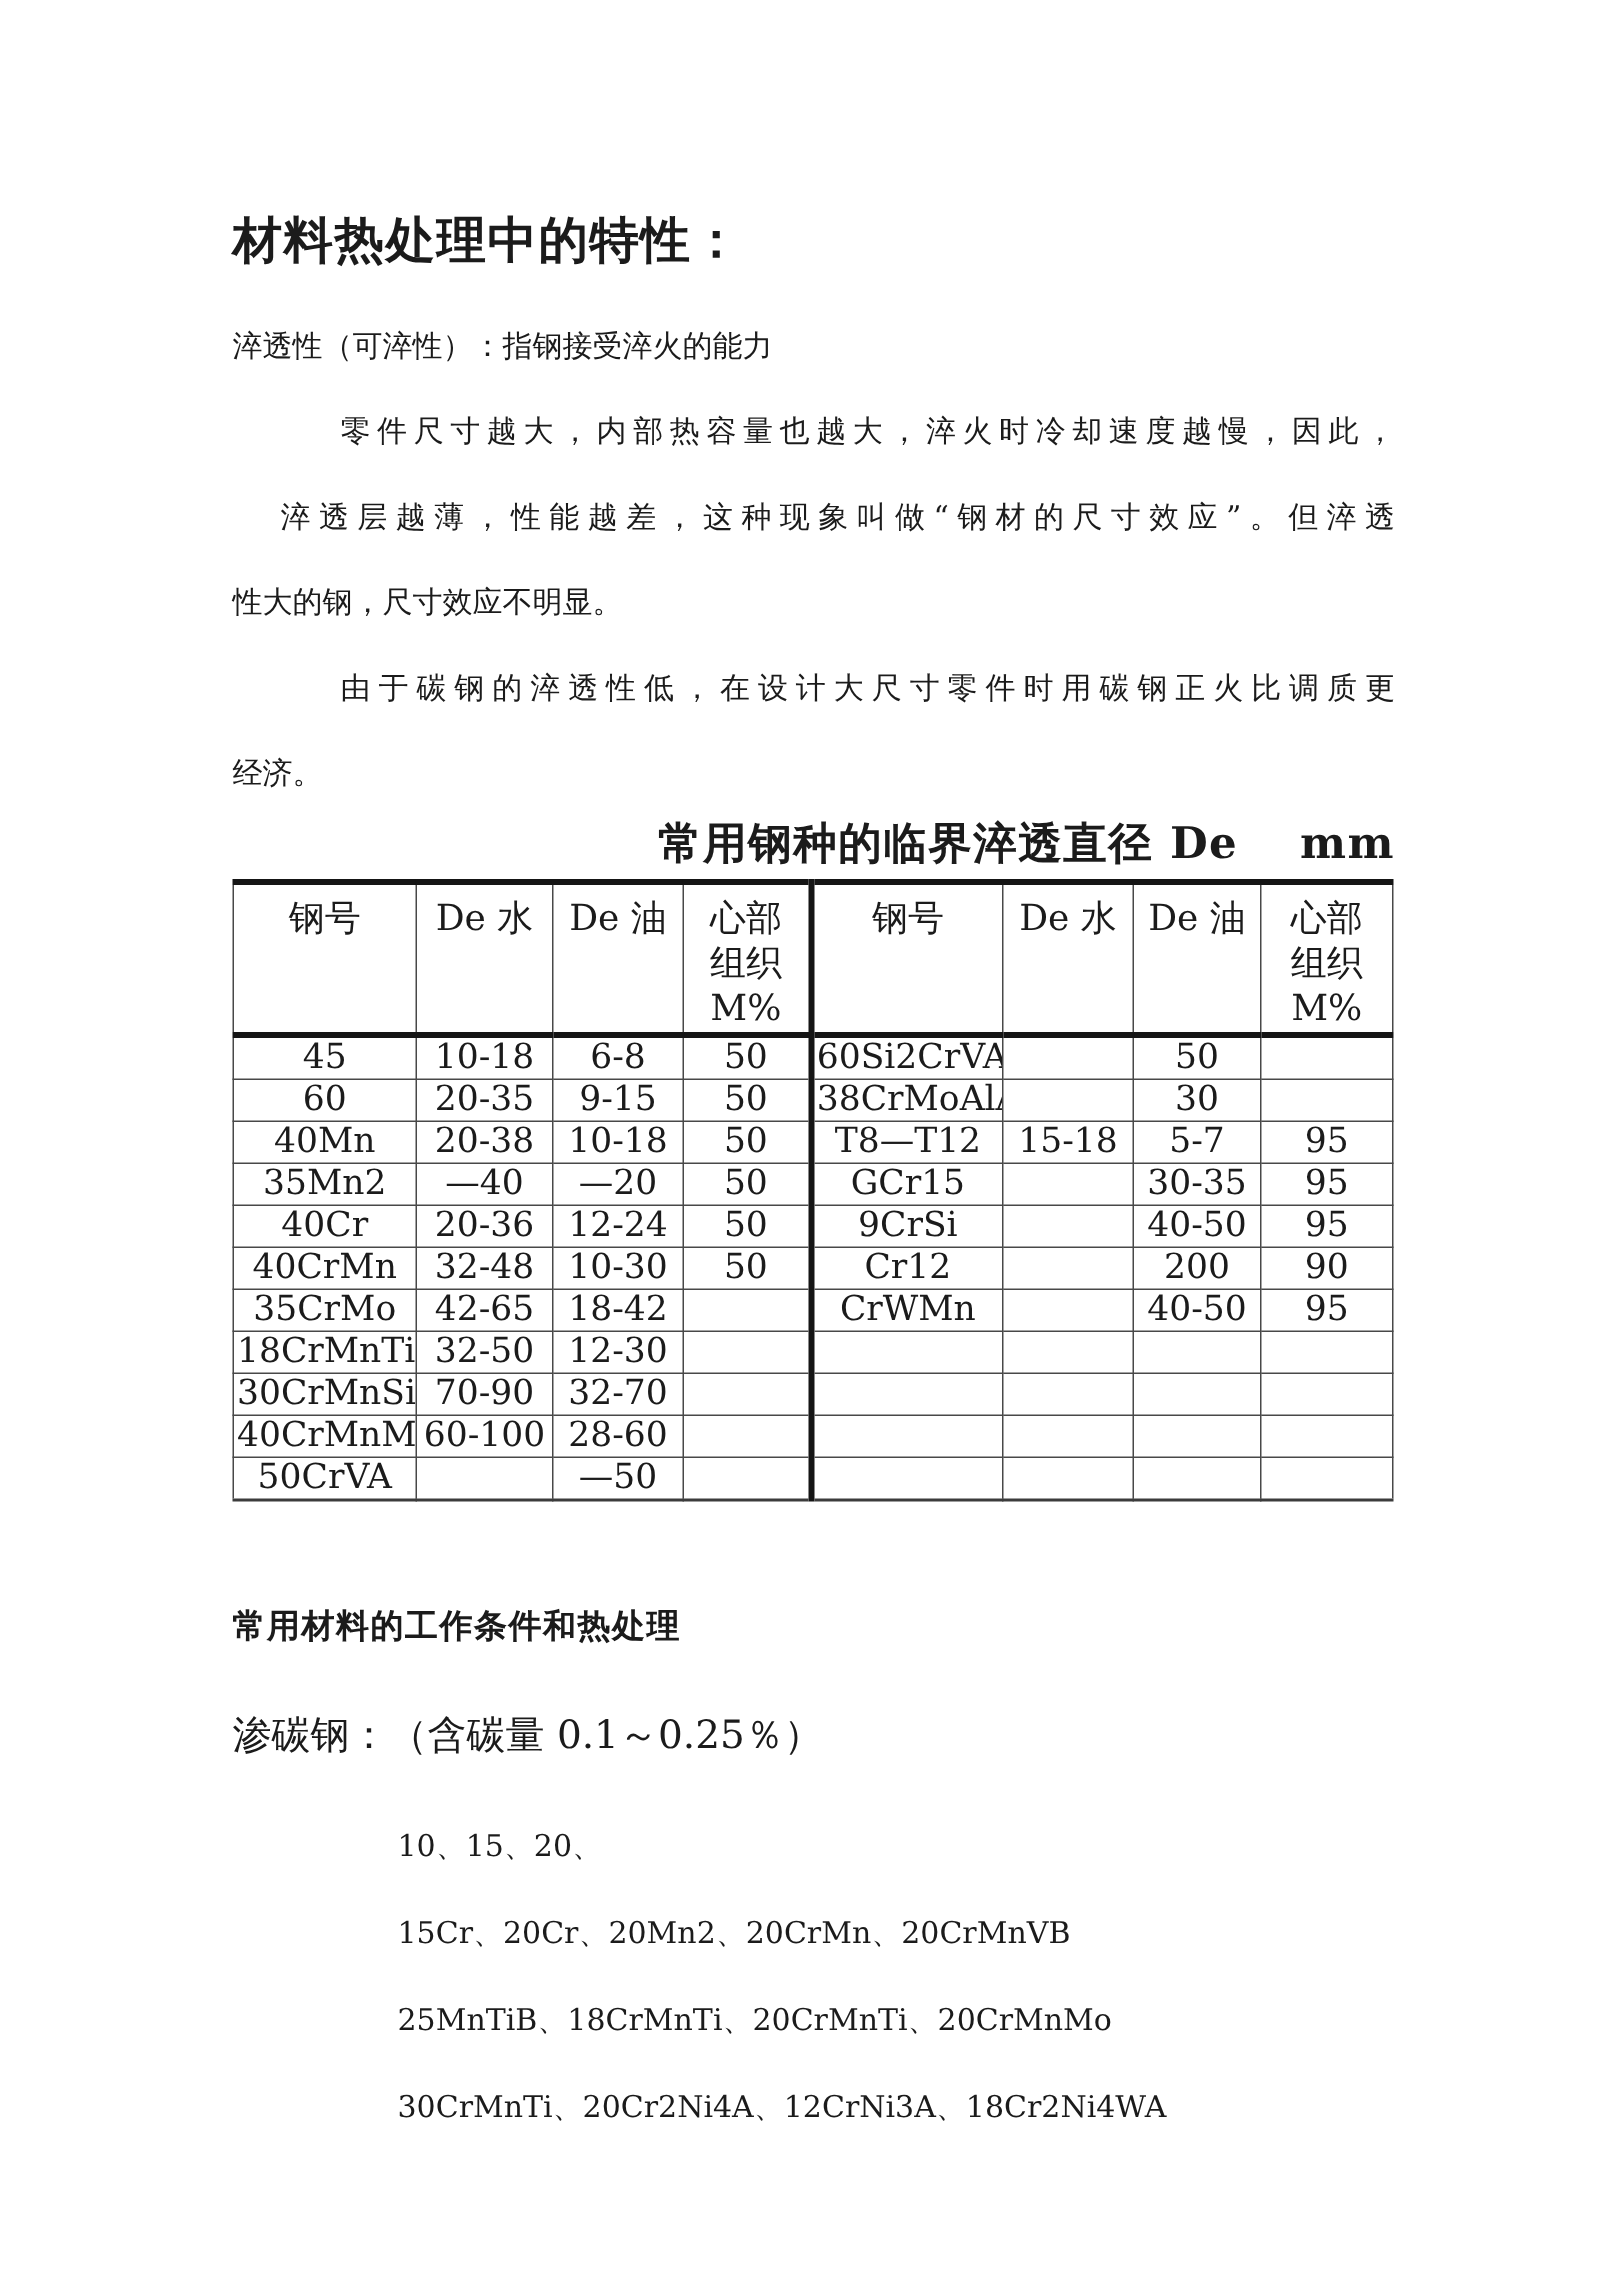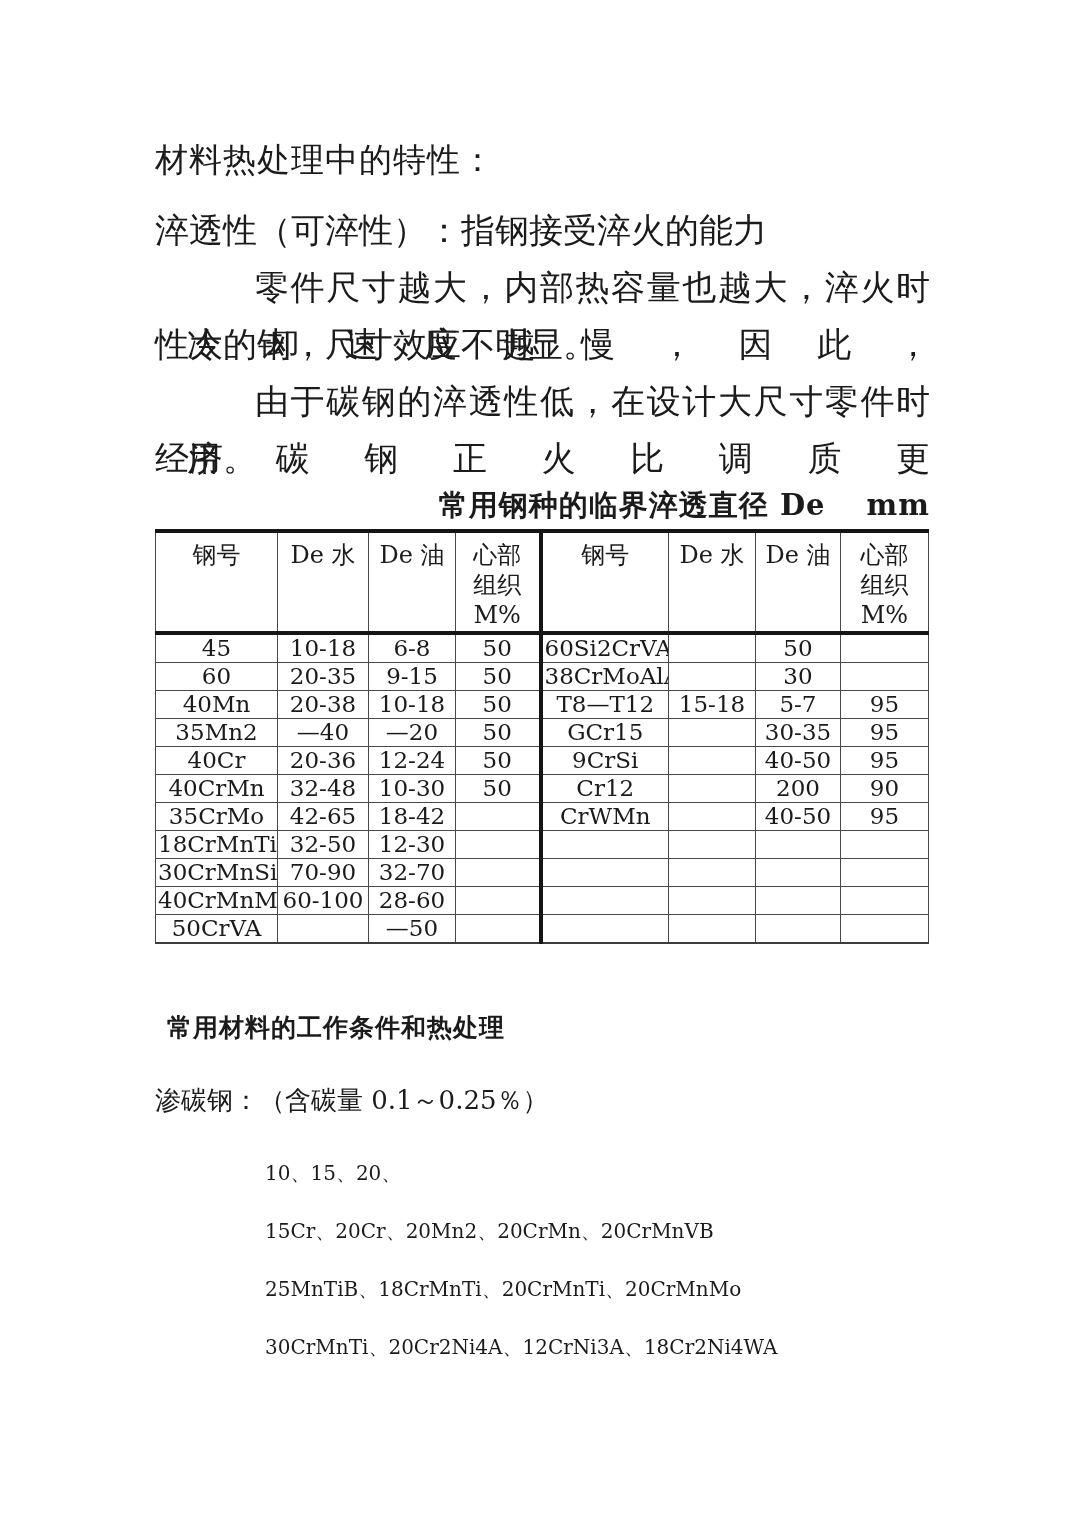--- a/index.html
+++ b/index.html
@@ -10,27 +10,27 @@
     background: #ffffff;
     box-sizing: border-box;
     padding: 141px 150px 0 155px;
     font-family: "DejaVu Serif", "Liberation Serif", serif;
     color: #1b1b1b;
     overflow: hidden;
   }
   .doc-heading {
     font-family: "Liberation Sans", "DejaVu Sans", sans-serif;
     font-size: 33px;
-    font-weight: normal;
+    font-weight: bold;
     line-height: 38px;
     margin: 0 0 23px 0;
     letter-spacing: 1px;
   }
   .bodyline {
-    font-size: 34px;
+    font-size: 20px;
     line-height: 57px;
     height: 57px;
     white-space: nowrap;
   }
   .jst { text-align: justify; text-align-last: justify; white-space: normal; margin-left: 32px; }
   .ind { text-indent: 2em; }
   .table-title {
     font-size: 29px;
     font-weight: bold;
     text-align: right;
@@ -65,24 +65,24 @@
   }
   table.hard tbody td {
     height: 27px;
     font-size: 23px;
     line-height: 27px;
     padding: 0 2px;
   }
   table.hard .mid { border-left: 4px solid #151515; }
   .materials-heading {
     font-family: "Liberation Sans", "DejaVu Sans", sans-serif;
-    font-size: 25px;
+    font-size: 22px;
     font-weight: bold;
     line-height: 38px;
-    margin: 64px 0 0 12px;
+    margin: 64px 0 0 0;
     letter-spacing: 1px;
   }
   .carburizing-line {
     font-size: 26px;
     line-height: 40px;
     margin-top: 34px;
     white-space: pre;
   }
   .grades { padding-left: 110px; margin-top: 24px; }
   .gradeline {
@@ -94,20 +94,21 @@
 </style>
 </head>
 <body>
 
 <div class="page">
 
   <h1 class="doc-heading">材料热处理中的特性：</h1>
 
   <div class="bodyline">淬透性（可淬性）：指钢接受淬火的能力</div>
   <div class="bodyline jst ind">零件尺寸越大，内部热容量也越大，淬火时冷却速度越慢，因此，</div>
+  <div class="bodyline jst">淬透层越薄，性能越差，这种现象叫做“钢材的尺寸效应”。但淬透</div>
   <div class="bodyline">性大的钢，尺寸效应不明显。</div>
   <div class="bodyline jst ind">由于碳钢的淬透性低，在设计大尺寸零件时用碳钢正火比调质更</div>
   <div class="bodyline">经济。</div>
 
   <div class="table-title">常用钢种的临界淬透直径 De　 mm</div>
 
   <table class="hard">
     <colgroup>
       <col style="width:122px">
         <col style="width:91px">

